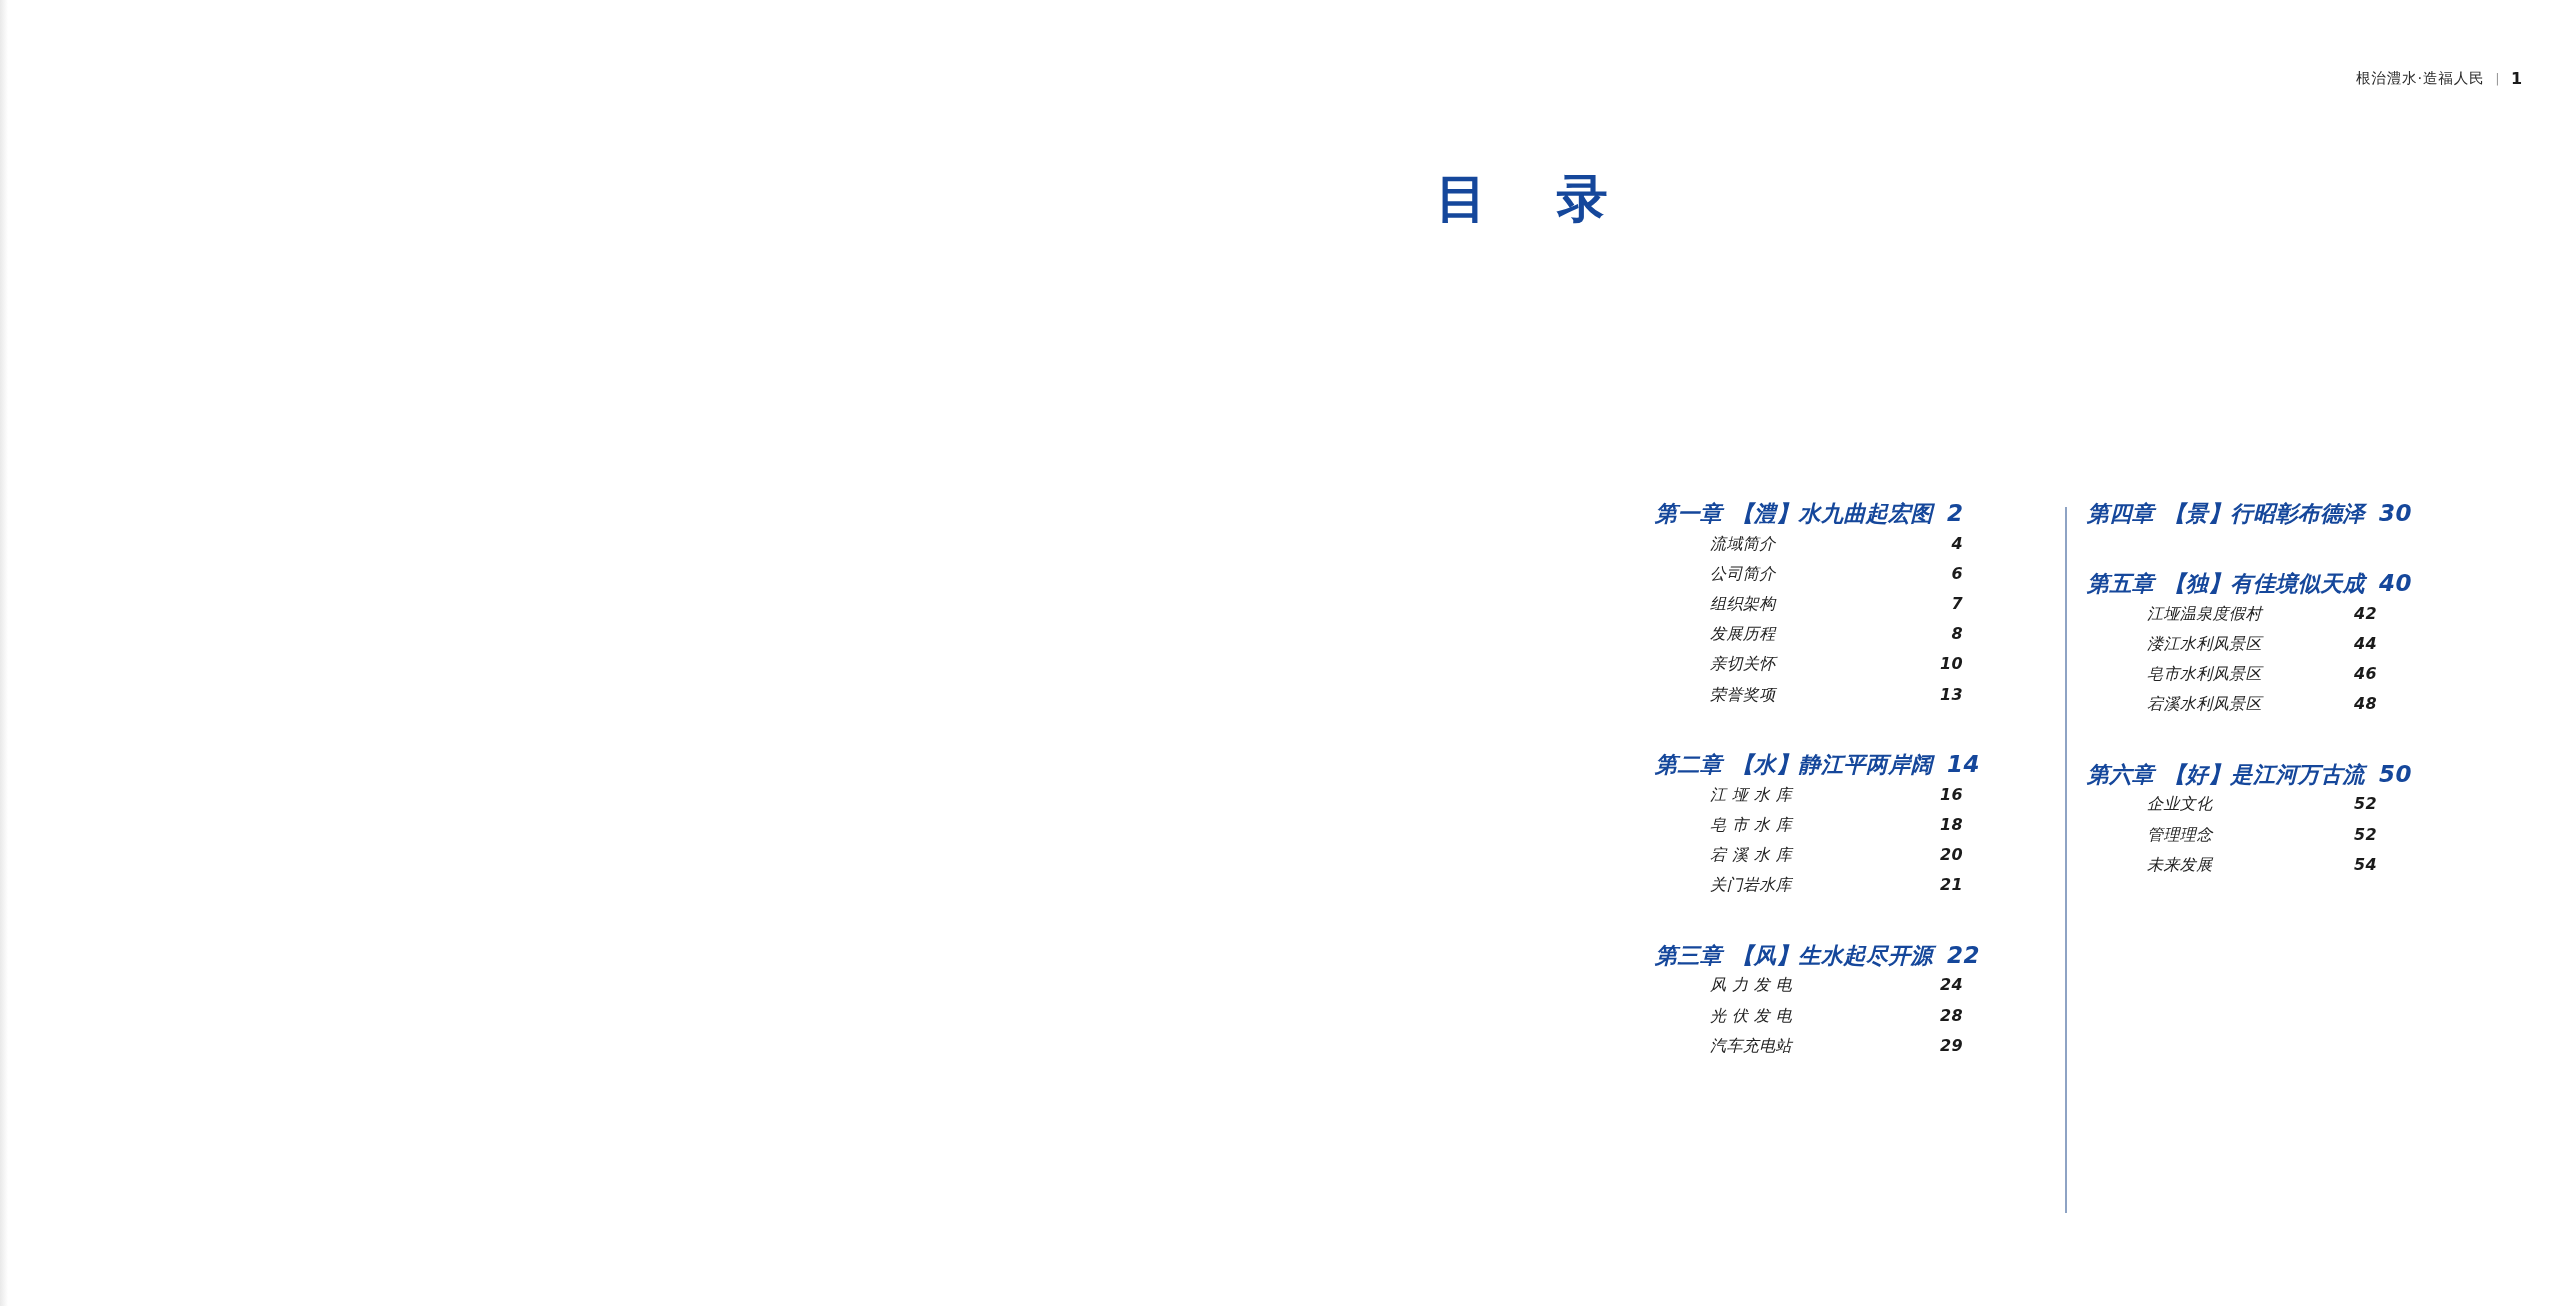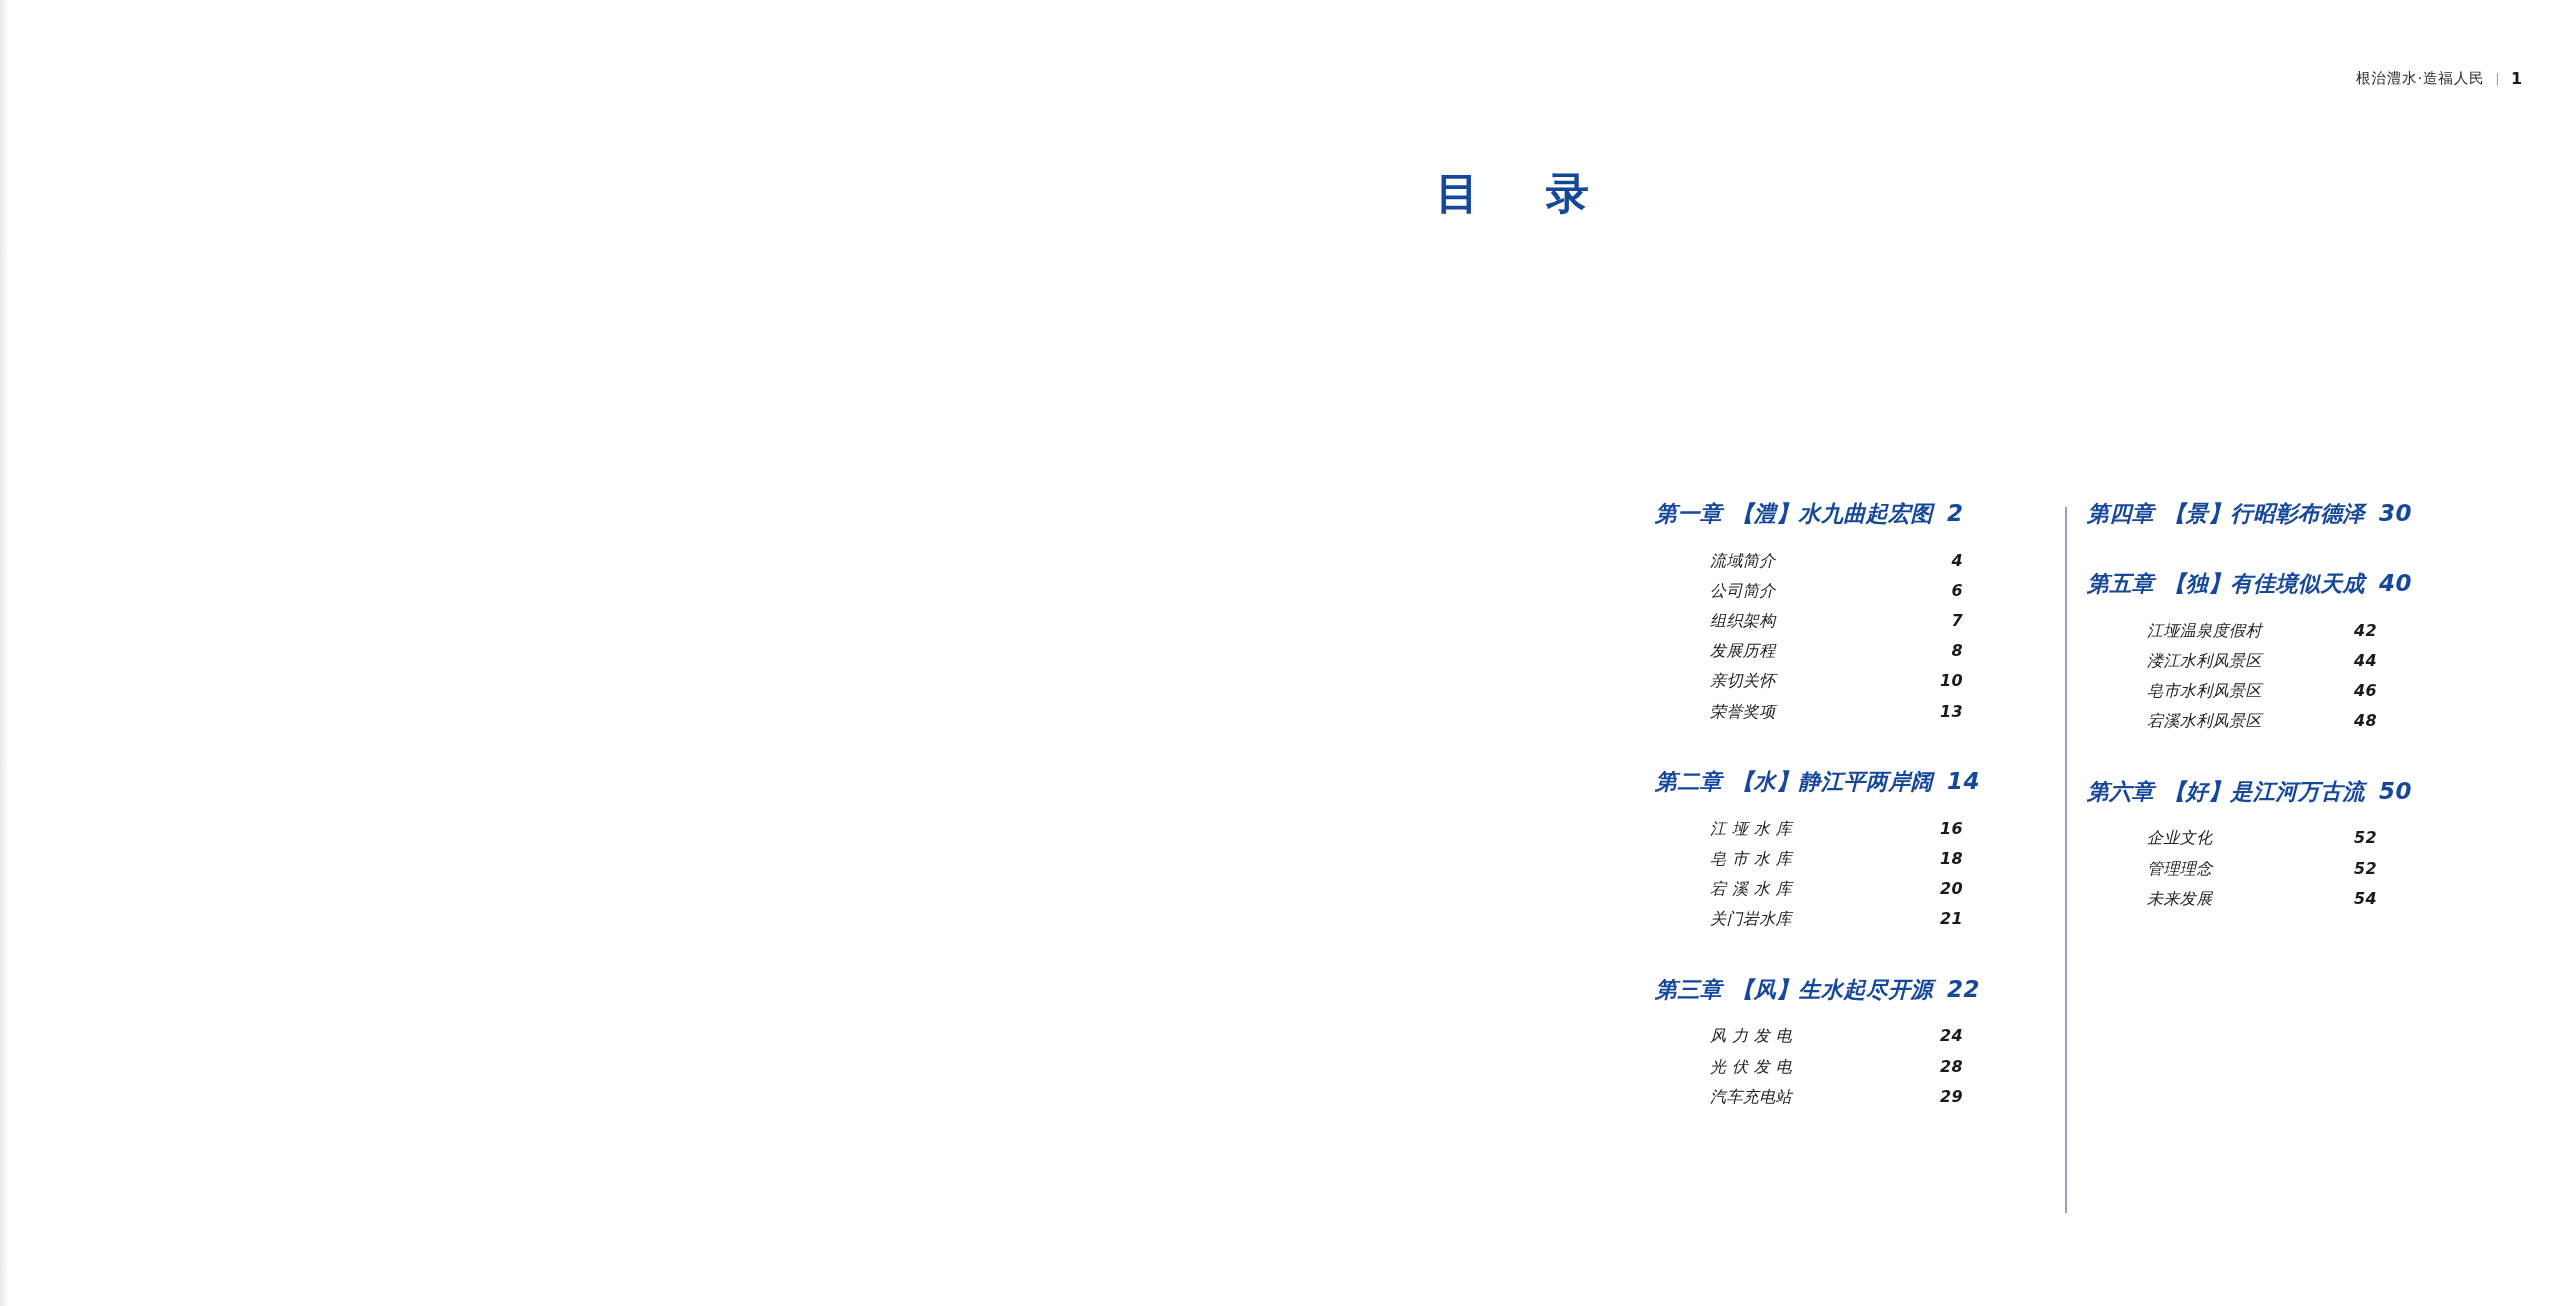--- a/index.html
+++ b/index.html
@@ -49,21 +49,21 @@
   .header .pagenum {
     color: #1b1b1b;
     font-size: 16px;
     font-weight: bold;
   }
   .title {
     position: absolute;
     left: 1436px;
     top: 165px;
     color: #15479b;
-    font-size: 43px;
+    font-size: 51px;
     font-weight: bold;
     letter-spacing: 26px;
     white-space: nowrap;
   }
   .toc {
     position: absolute;
     left: 1655px;
     top: 499px;
     width: 852px;
     display: flex;
@@ -102,21 +102,20 @@
     margin-right: 9.2px;
   }
   .chapter-head .ctitle {
     flex: 0 0 auto;
   }
   .chapter-head .cpage {
     margin-left: 14px;
     font-size: 23px;
   }
   .entries {
-    margin-top: 17px;
     margin-left: 55px;
     width: 253px;
   }
   .entry {
     display: flex;
     justify-content: space-between;
     align-items: baseline;
     color: #222222;
     font-size: 16px;
     padding: 4.6px 0;

